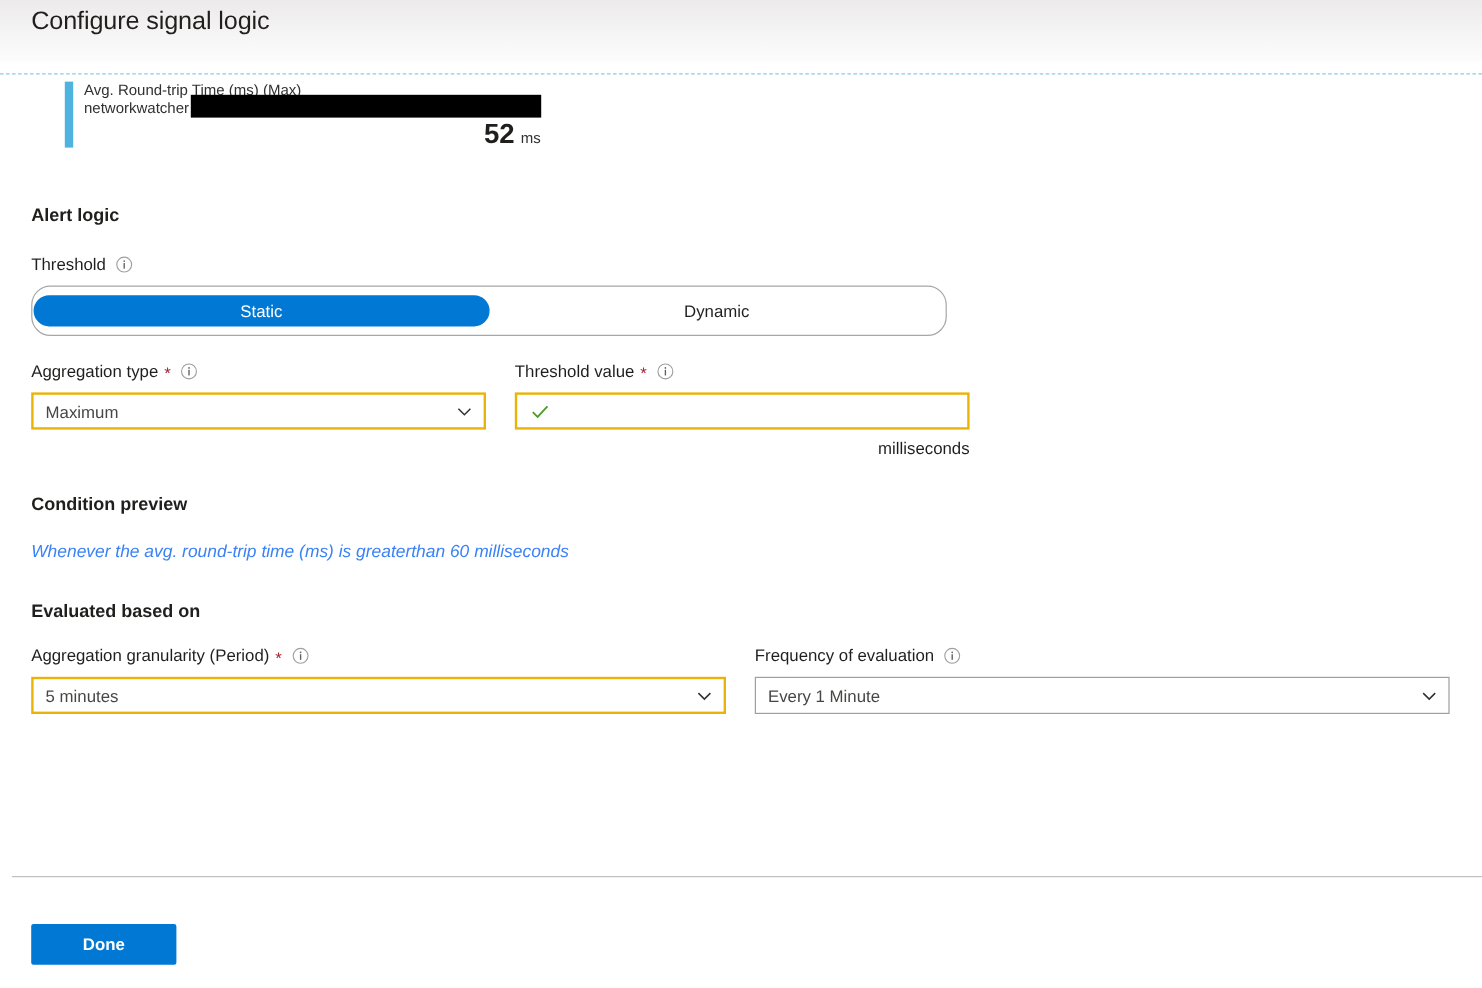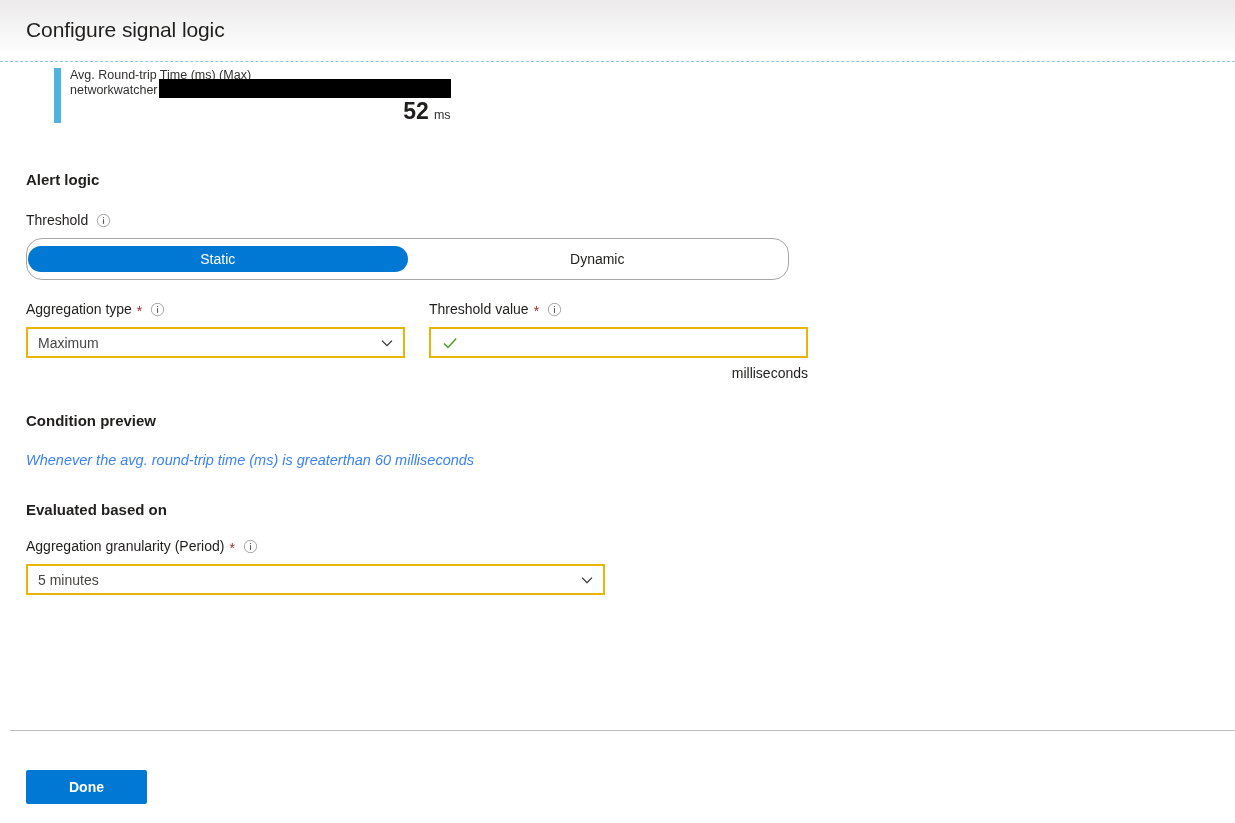--- a/index.html
+++ b/index.html
@@ -15,21 +15,21 @@
     overflow: hidden;
     position: relative;
   }
 
   
   .header {
     height: 52px;
     background: linear-gradient(to bottom, #eceaea 0%, #f4f3f3 45%, #fdfdfd 100%);
     padding: 0 0 0 26px;
     display: flex;
-    align-items: center;
+    align-items: flex-start;
     box-sizing: border-box;
   }
   .header-title {
     font-size: 21px;
     font-weight: 400;
     color: #201f1e;
     letter-spacing: -0.1px;
     line-height: 1;
     padding-top: 7px;
   }
@@ -369,18 +369,38 @@
       <div class="input-shell modified">
         <span class="input-value">5 minutes</span>
         <span class="chevron">
           <svg viewBox="0 0 16 16" width="16" height="16" aria-hidden="true">
             <path d="M3 5.6 L8 10.6 L13 5.6" fill="none" stroke="#323130" stroke-width="1.3"></path>
           </svg>
         </span>
       </div>
     </div>
 
+    <div class="form-col col-frequency">
+      <div class="field-label">
+        <span>Frequency of evaluation</span>
+        <span class="info-icon">
+          <svg viewBox="0 0 16 16" width="15" height="15" aria-hidden="true">
+            <circle cx="8" cy="8" r="6.6" fill="none" stroke="#a19f9d" stroke-width="1"></circle>
+            <circle cx="8" cy="4.9" r="0.75" fill="#605e5c"></circle>
+            <rect x="7.4" y="6.6" width="1.2" height="5" fill="#605e5c"></rect>
+          </svg>
+        </span>
+      </div>
+      <div class="input-shell">
+        <span class="input-value">Every 1 Minute</span>
+        <span class="chevron">
+          <svg viewBox="0 0 16 16" width="16" height="16" aria-hidden="true">
+            <path d="M3 5.6 L8 10.6 L13 5.6" fill="none" stroke="#323130" stroke-width="1.3"></path>
+          </svg>
+        </span>
+      </div>
+    </div>
 
   </div>
 </div>
 
 <div class="footer-divider"></div>
 <button class="done-button">Done</button>
 
 </body></html>

